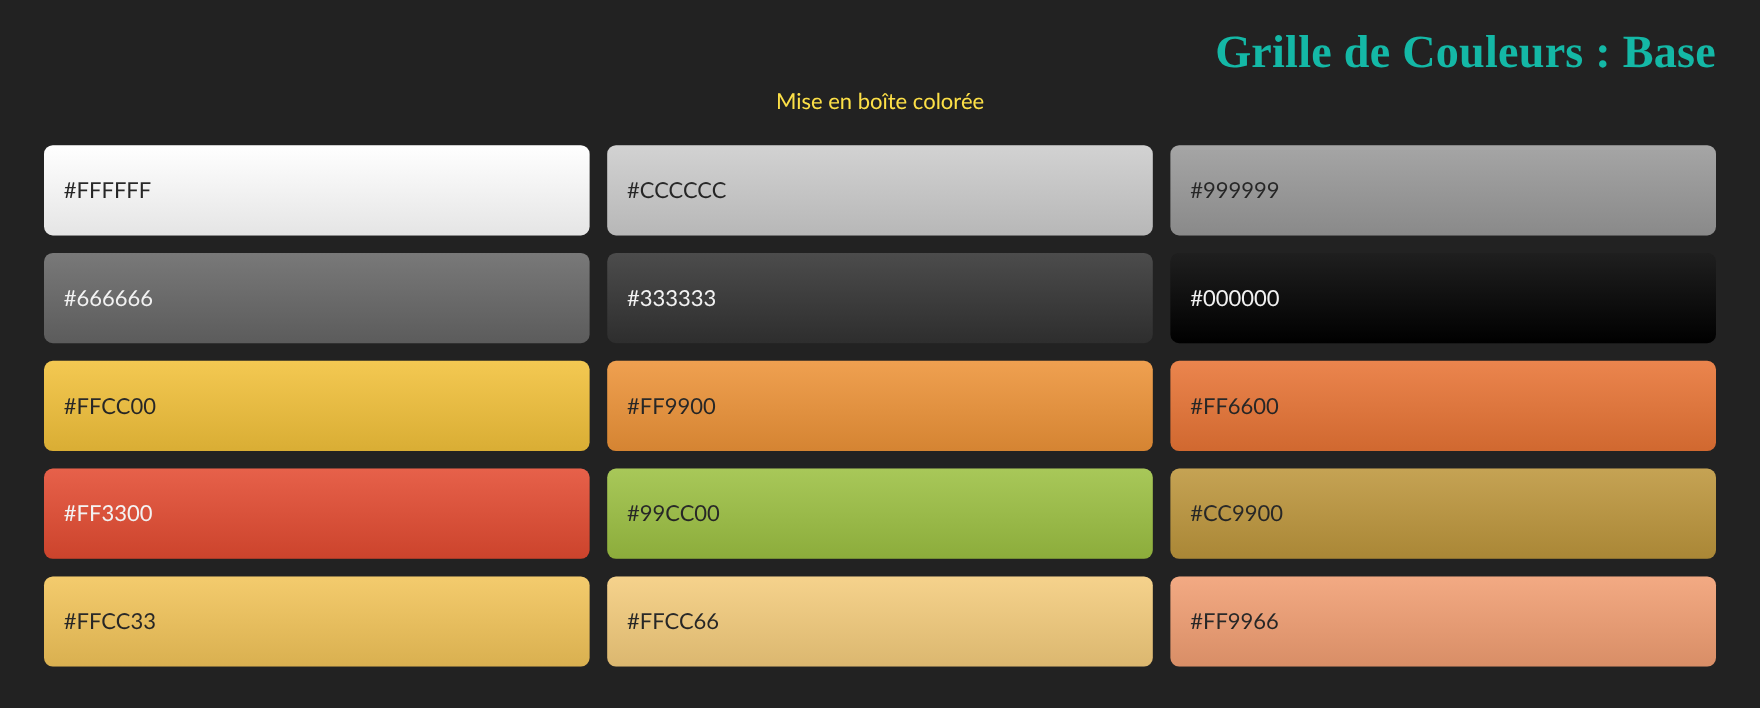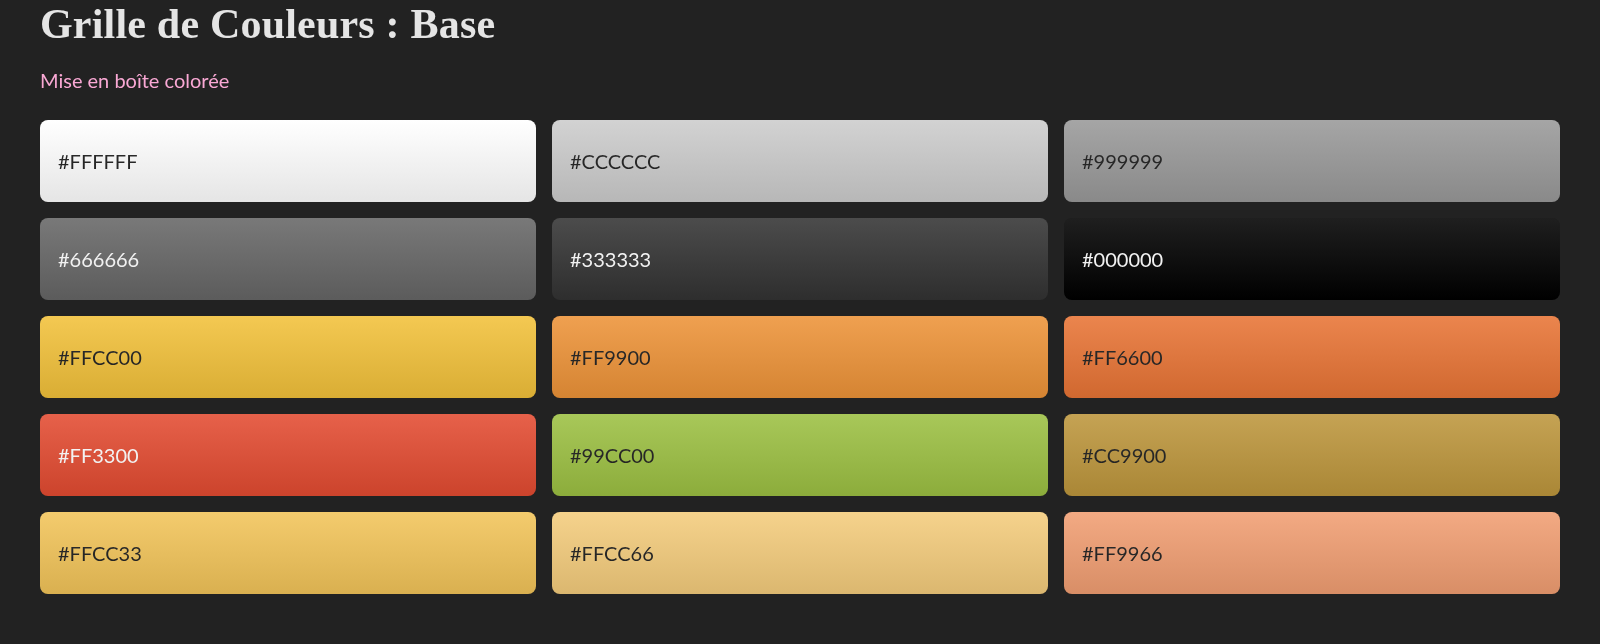--- a/index.html
+++ b/index.html
@@ -8,32 +8,33 @@
     height: 644px;
     background: #222222;
     font-family: "Lato", "Segoe UI", "Helvetica Neue", Arial, sans-serif;
     overflow: hidden;
   }
   .page {
     width: 100%;
     padding: 0 40px;
   }
   .title {
-    text-align: left;
-    color: #e5e5e5;
+    text-align: right;
+    color: #14b8a6;
     font-weight: 700;
     font-size: 42px;
+    margin-top: 24px;
     font-family: "Georgia", "Times New Roman", serif;
     letter-spacing: 0.2px;
   }
   .subtitle {
-    text-align: left;
-    color: #f9a8d4;
+    text-align: center;
+    color: #fde047;
     font-size: 20px;
-    margin-top: 20px;
+    margin-top: 8px;
     font-weight: 400;
   }
   .grid {
     display: grid;
     grid-template-columns: repeat(3, 1fr);
     gap: 16px;
     margin-top: 28px;
   }
   .swatch {
     height: 82px;

